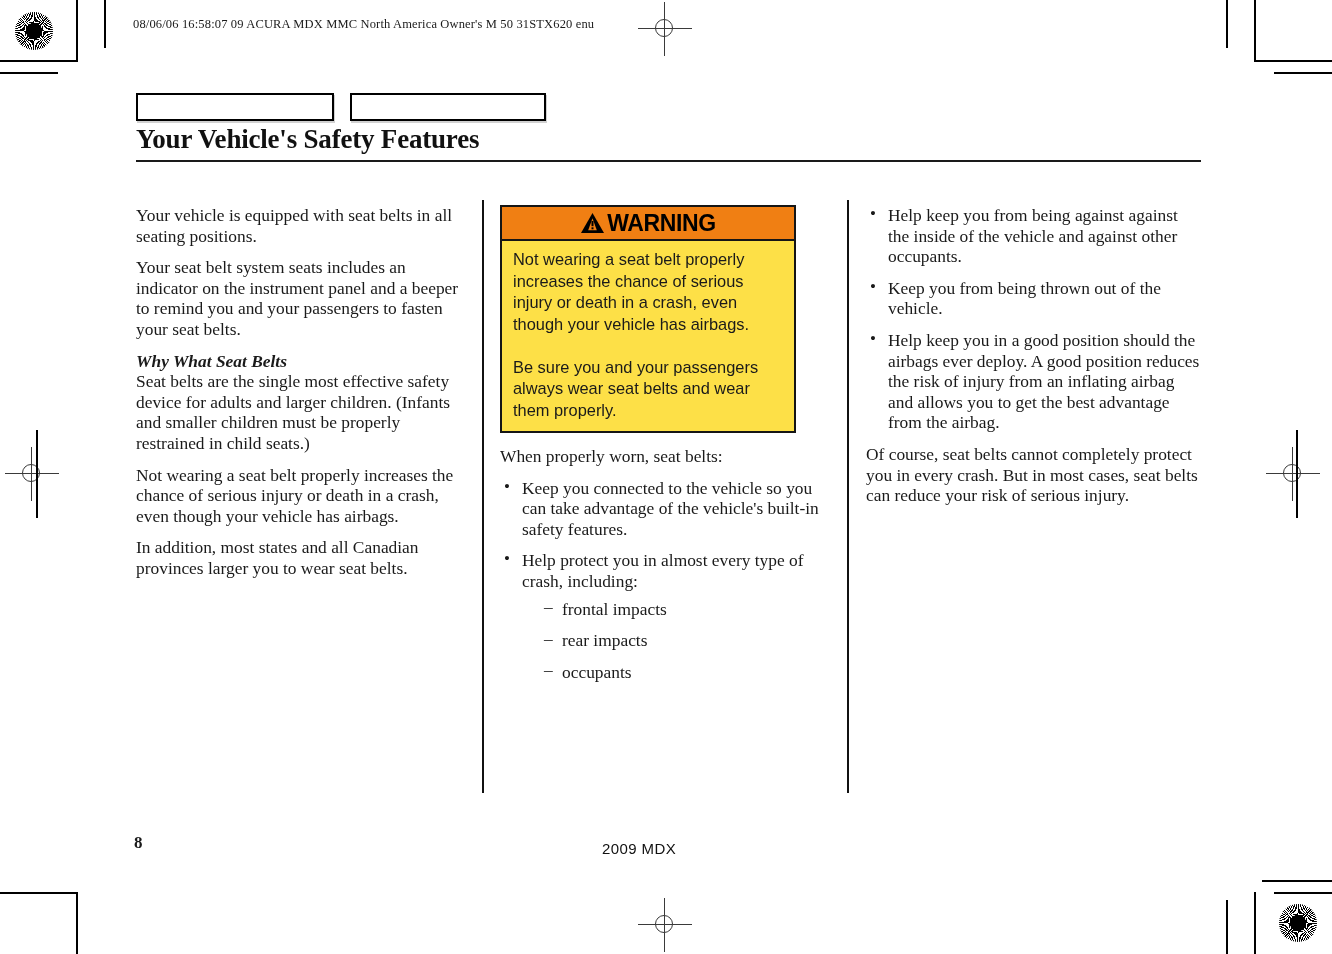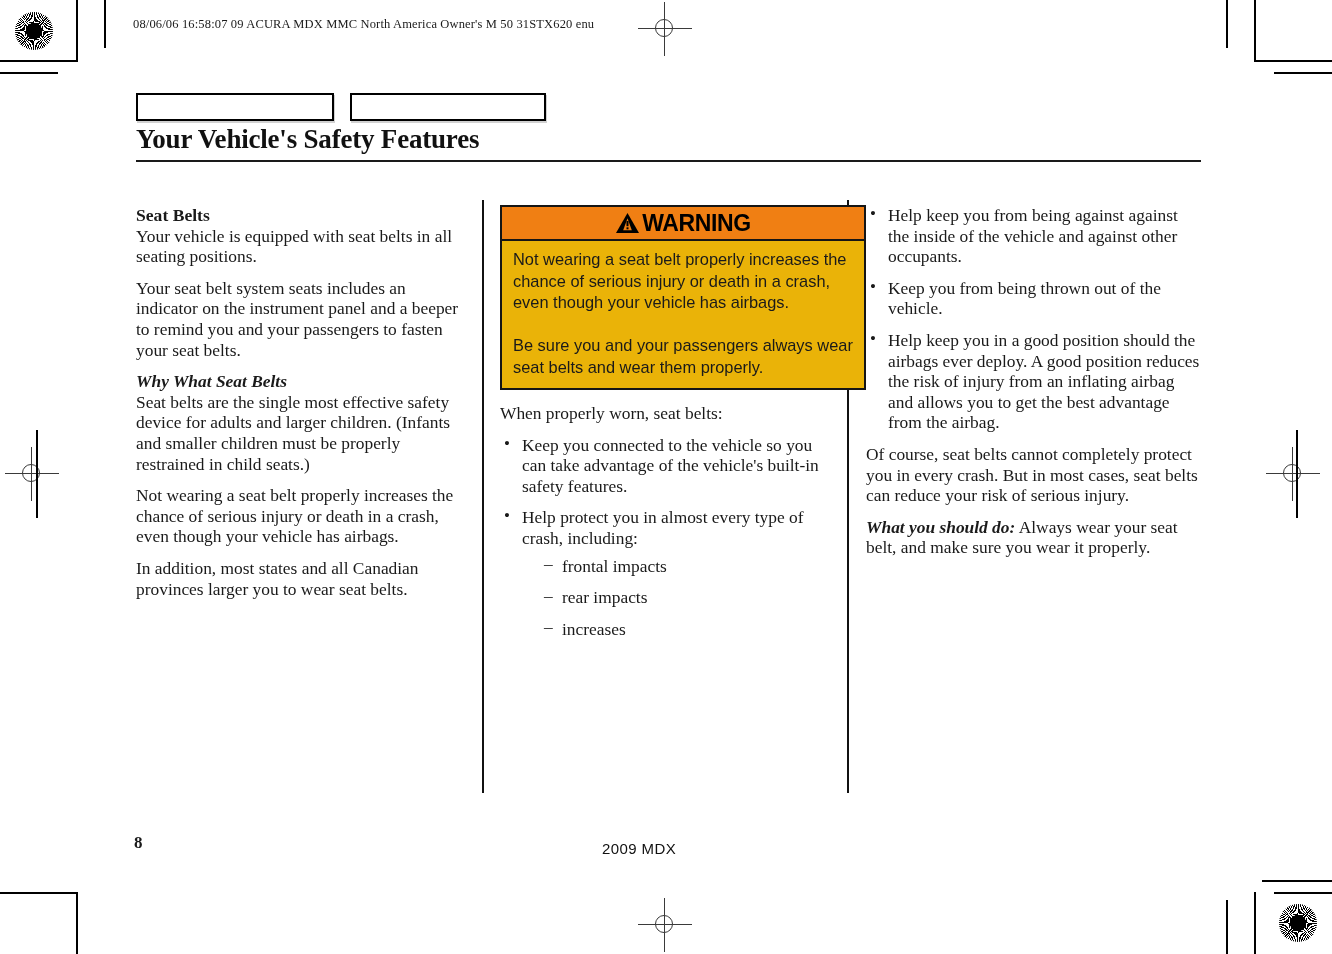--- a/index.html
+++ b/index.html
@@ -173,22 +173,22 @@
     content: "\2013";
     position: absolute;
     left: 0;
     top: -2.5px;
   }
 
   
   .warning-box {
     border: 2px solid #151515;
     box-sizing: border-box;
-    width: 366px;
-    background: #eab308;
+    width: 296px;
+    background: #fde047;
     margin-bottom: 13px;
   }
   .warning-head {
     background: #F07F13;
     height: 32px;
     display: flex;
     align-items: center;
     justify-content: center;
     border-bottom: 2px solid #151515;
   }
@@ -287,21 +287,20 @@
 <div class="tab-box" id="tab-box-1"></div>
 <div class="tab-box" id="tab-box-2"></div>
 
 <div class="page-title">Your Vehicle's Safety Features</div>
 <div class="title-rule"></div>
 
 <div class="col-divider" id="divider-1"></div>
 <div class="col-divider" id="divider-2"></div>
 
 <div class="col" id="col-1">
-  <p class="sec-head">Seat Belts</p>
   <p>Your vehicle is equipped with seat belts in all seating positions.</p>
   <p>Your seat belt system seats includes an indicator on the instrument panel and a beeper to remind you and your passengers to fasten your seat belts.</p>
   <p class="sub-head">Why What Seat Belts</p>
   <p>Seat belts are the single most effective safety device for adults and larger children. (Infants and smaller children must be properly restrained in child seats.)</p>
   <p>Not wearing a seat belt properly increases the chance of serious injury or death in a crash, even though your vehicle has airbags.</p>
   <p>In addition, most states and all Canadian provinces larger you to wear seat belts.</p>
 </div>
 
 <div class="col" id="col-2">
 
@@ -328,36 +327,35 @@
 
   <ul class="bullets">
     <li>
       <span>Keep you connected to the vehicle so you can take advantage of the vehicle's built-in safety features.</span>
     </li>
     <li style="margin-bottom:0;">
       <span>Help protect you in almost every type of crash, including:</span>
       <ul class="dashes">
         <li><span>frontal impacts</span></li>
         <li><span>rear impacts</span></li>
-        <li><span>increases</span></li>
+        <li><span>occupants</span></li>
       </ul>
     </li>
   </ul>
 </div>
 
 <div class="col" id="col-3">
   <ul class="bullets">
     <li>
       <span>Help keep you from being against against the inside of the vehicle and against other occupants.</span>
     </li>
     <li>
       <span>Keep you from being thrown out of the vehicle.</span>
     </li>
     <li>
       <span>Help keep you in a good position should the airbags ever deploy. A good position reduces the risk of injury from an inflating airbag and allows you to get the best advantage from the airbag.</span>
     </li>
   </ul>
   <p>Of course, seat belts cannot completely protect you in every crash. But in most cases, seat belts can reduce your risk of serious injury.</p>
-  <p class="tight"><span class="run-in">What you should do:</span><span> Always wear your seat belt, and make sure you wear it properly.</span></p>
 </div>
 
 <div class="page-num">8</div>
 <div class="footer-model">2009  MDX</div>
 
 </body></html>

